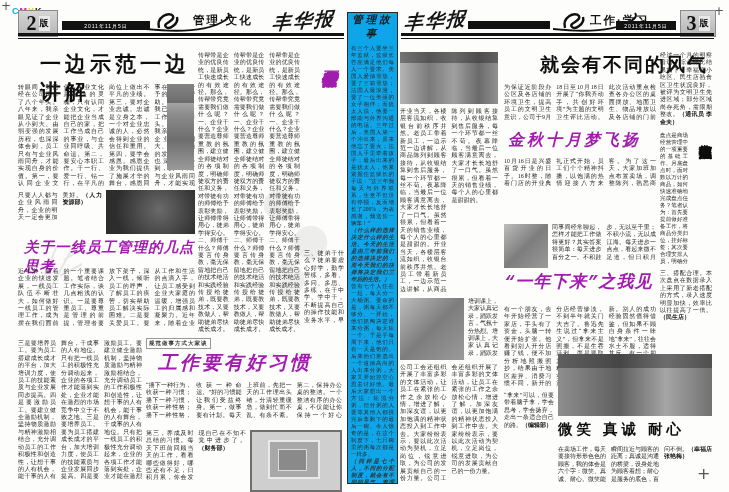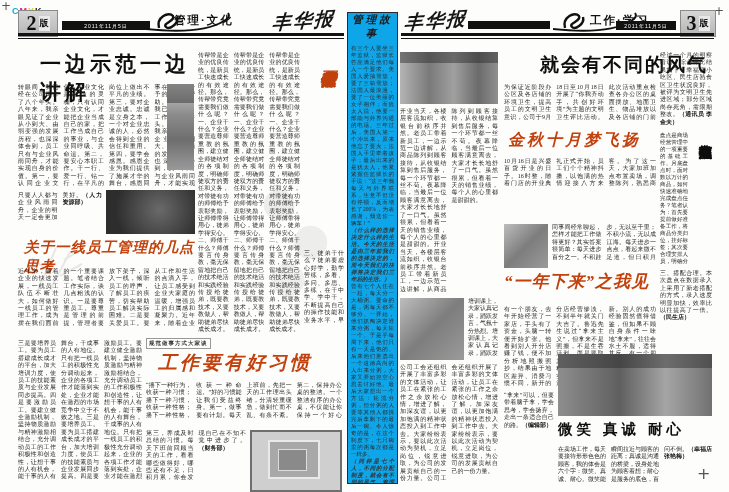--- a/index.html
+++ b/index.html
@@ -18,21 +18,21 @@
   .pglab{font:bold 9px "Liberation Sans",sans-serif;color:#111;background:#e9e9e9;padding:1px 1px;}
   .datebar{background:#111;color:#fff;font:5px "Liberation Sans",sans-serif;
            display:flex;align-items:center;justify-content:center;letter-spacing:1px;}
   .section-title{font:bold 11.5px "Liberation Sans","DejaVu Sans",sans-serif;letter-spacing:2px;color:#111;}
   .masthead{font:bold italic 19px "Liberation Serif",serif;letter-spacing:2px;color:#161616;
             transform:rotate(-4deg) skewX(-8deg);}
   .rule-thick{background:#131313;height:3px;}
   .rule-thin{background:#131313;height:1px;}
   
   .h-black{font-family:"Liberation Sans","DejaVu Sans",sans-serif;font-weight:900;color:#0e0e0e;}
-  .h-script{font-family:Liberation Serif, serif;font-weight:bold;font-style:italic;color:#c2410c;}
+  .h-script{font-family:Liberation Mono, monospace;font-weight:bold;font-style:italic;color:#a21caf;}
   .vtext{writing-mode:vertical-rl;text-orientation:upright;}
   
   .body-txt{font-size:6px;line-height:7.4px;text-align:justify;word-break:break-all;
             overflow:hidden;column-gap:5px;column-fill:auto;color:#262626;}
   .c2{column-count:2}.c3{column-count:3}.c4{column-count:4}
   .sig{font-weight:bold;color:#111;}
   .kicker{font:bold 5.5px "Liberation Sans",sans-serif;color:#333;border:1px solid #999;
           padding:1px 2px;letter-spacing:1px;}
   
   .storybox{border:1px solid #2a2a2a;padding:0 3px;overflow:hidden;background:#0ea5e9;}
@@ -72,21 +72,21 @@
   <div class="abs" style="left:146px;top:8px;width:100px;height:26px;">
     <svg width="100" height="26">
         <path d="M0 21 Q55 27 78 13 Q85 9 82 5" fill="none" stroke="#111" stroke-width="2"></path>
       </svg>
   </div>
   <div class="abs" style="left:152px;top:9px;width:28px;height:23px;">
     <svg width="28" height="23" viewBox="0 0 28 23">
         <path d="M7 19 C4 8 17 2 21 7 C24 12 10 14 14 18 C17 21 27 15 25 8" fill="none" stroke="#111" stroke-width="2.4"></path>
       </svg>
   </div>
-  <div class="abs section-title" style="left:174px;top:13px;">管理·文化</div>
+  <div class="abs section-title" style="left:193px;top:13px;">管理·文化</div>
   <div class="abs masthead" style="left:272px;top:8px;">丰华报</div>
   <div class="abs rule-thick" style="left:18px;top:33px;width:326px;"></div>
   <div class="abs rule-thin" style="left:18px;top:38px;width:326px;"></div>
 
   <div class="abs h-black" style="left:40px;top:50px;width:160px;font-size:21px;letter-spacing:4px;">一边示范一边讲解</div>
   <div class="abs body-txt c4" style="left:18px;top:84px;width:177px;height:104px;">转眼间，我已经在公司工作了八个年头。八年来，我亲眼见证了企业从小到大、由弱变强的发展历程，也深深体会到，员工只有与企业风雨同舟，才能实现自身的价值。第一，要认同企业文化。企业文化是企业的灵魂，只有认同企业文化，才能把企业当成自己的家，把工作当成自己的事业，与企业同呼吸、共命运。第二，要安心本职工作。干一行、爱一行、钻一行，在平凡的岗位上做出不平凡的业绩。第三，要对企业忠诚。忠诚是立身之本，一个对企业忠诚的人，必然会得到企业的信任和重用。第四，要学会感恩。感恩企业为我们提供了施展才华的舞台，感恩同事在工作中给予的支持和帮助。转眼间，我已经在公司工作了八个年头。八年来，我亲眼见证了企业从小到大、由弱变强的发展历程，也深深体会到，员工只有与企业风雨同舟，才能实现自身的价值。第一，要认同企业文化。企业文化是企业的灵魂，只有认同企业文化，才能把企业当成自己的家，把工作当成自己的事业，与企业同呼吸、共命运。第二，要安心本职工作。干一行、爱一行、钻一行，在平凡的岗位上做出不平凡的业绩。第三，要对企业忠诚。忠诚是立身之本，一个对企业忠诚的人，必然会得到企业的信任和重用。第四，要学会感恩。感恩企业为我们提供了施展才华的舞台，感恩同事在工作中给予的支持和帮助。</div>
   <div class="abs photo ph-machine" style="left:167px;top:84px;width:27px;height:86px;">
       <div class="ph-band"></div>
     </div>
   <div class="abs body-txt c2" style="left:18px;top:192px;width:84px;height:40px;">

